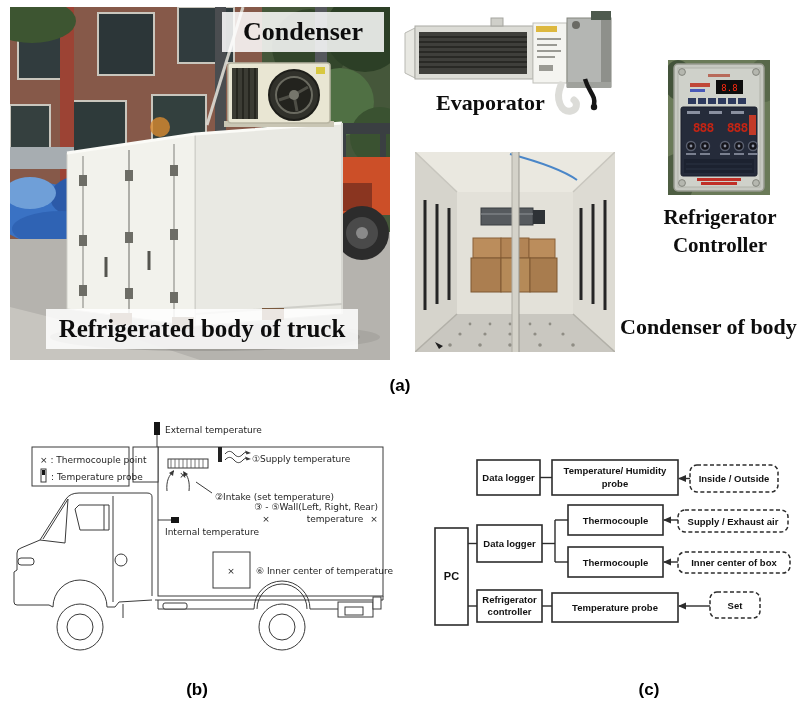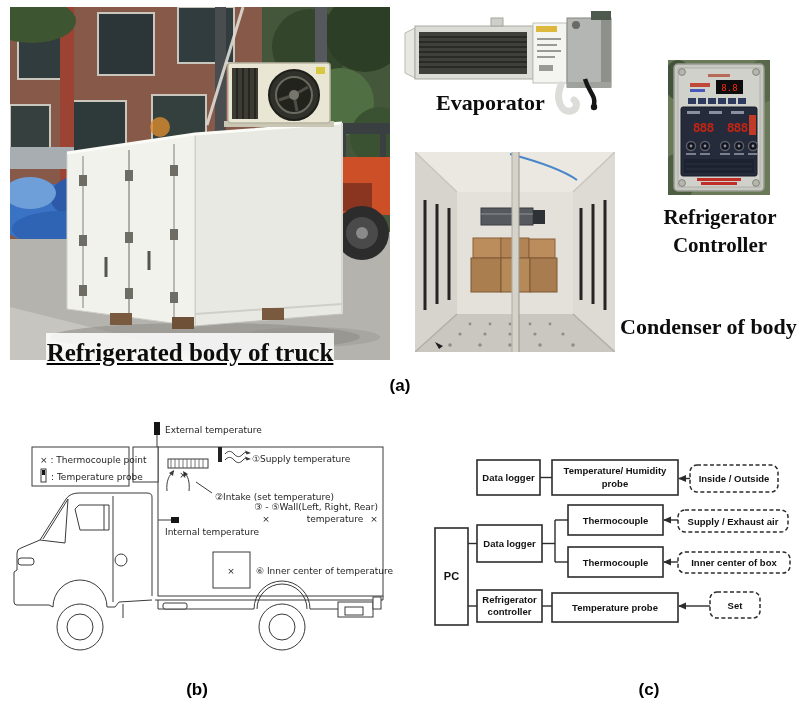--- a/index.html
+++ b/index.html
@@ -113,21 +113,24 @@
     <line x1="239" y1="61" x2="239" y2="112" stroke="#20201a" stroke-width="1.5"></line>
     <line x1="245" y1="61" x2="245" y2="112" stroke="#20201a" stroke-width="1.5"></line>
     <circle cx="284" cy="88" r="25" fill="#31312b" stroke="#1e1e1a" stroke-width="2"></circle>
     <circle cx="284" cy="88" r="18" fill="#23231e" stroke="#6a6a60" stroke-width="2"></circle>
     <path d="M284,88 l14,-8 M284,88 l-15,5 M284,88 l3,16" stroke="#4e4e46" stroke-width="3" fill="none"></path>
     <circle cx="284" cy="88" r="5" fill="#76766c"></circle>
     <rect x="306" y="60" width="9" height="7" fill="#d8c840"></rect>
     <line x1="233" y1="0" x2="197" y2="118" stroke="#dedcd4" stroke-width="3" opacity="0.9"></line>
   </g>
 </svg>
-  <div class="abs overlaybox" style="left:36px;top:326px;width:288px;height:40px;text-decoration:underline;">
+  <div class="abs overlaybox" style="left:212px;top:5px;width:162px;height:40px;">
+    <span class="serifcap" style="font-size:26px;">Condenser</span>
+  </div>
+  <div class="abs overlaybox" style="left:36px;top:302px;width:312px;height:40px;">
     <span class="serifcap" style="font-size:25px;">Refrigerated body of truck</span>
   </div>
 </div>
 
 <div class="abs" style="left:403px;top:3px;width:215px;height:115px;">
 <svg width="215" height="115" viewBox="0 0 215 115">
   <polygon points="2,30 12,25 12,75 2,70" fill="#e8e8e2" stroke="#b8b8b2" stroke-width="1"></polygon>
   <rect x="12" y="23" width="118" height="53" fill="#dcdcd6" stroke="#aaaaa4" stroke-width="1"></rect>
   <g>
     <rect x="16" y="29" width="108" height="42" fill="#3f3f3b"></rect>

